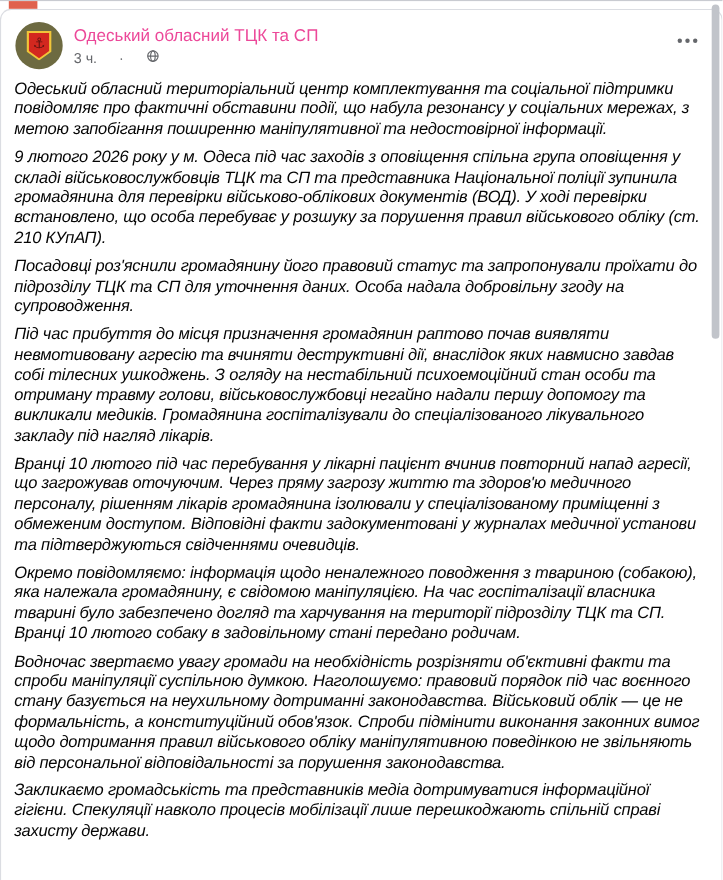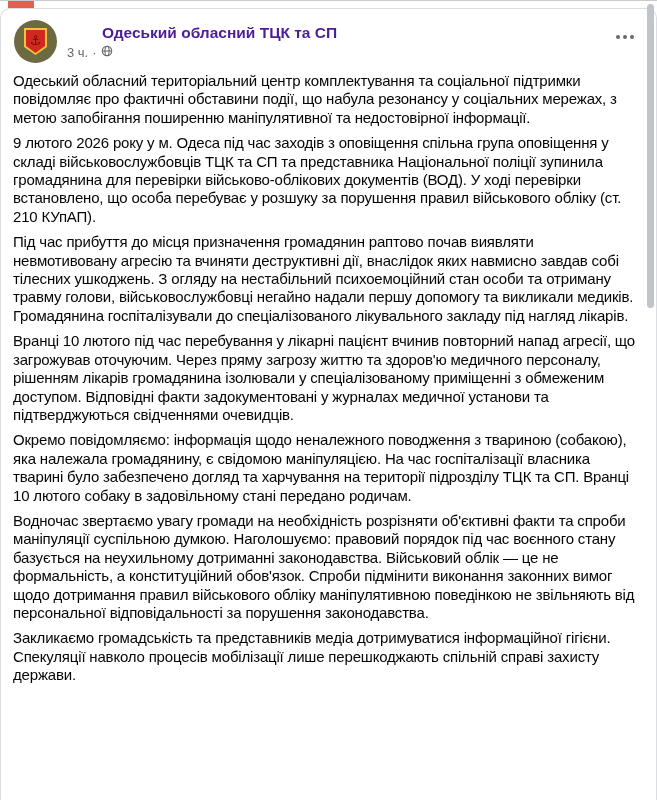--- a/index.html
+++ b/index.html
@@ -80,33 +80,32 @@
     transform: translateY(-1px);
   }
   .hmeta {
     margin-left: 10px;
     flex: 1 1 auto;
     padding-top: 3px;
     min-width: 0;
   }
   .page-name {
     font-size: 15.5px;
-    font-weight: bold;
-    color: #4c1d95;
+    font-weight: normal;
+    color: #ec4899;
     cursor: pointer;
     line-height: 19px;
-    margin-left: 35px;
   }
   .meta-row {
     margin-top: 3px;
     font-size: 13px;
     color: #65676b;
     display: flex;
     align-items: center;
-    gap: 4px;
+    gap: 20px;
     line-height: 15px;
   }
   .meta-row .ts { cursor: pointer; }
   .menu {
     position: absolute;
     right: 18px;
     top: 18px;
     display: flex;
     gap: 3px;
     padding: 8px 4px;
@@ -120,20 +119,21 @@
   }
   .body-text {
     padding: 9px 16px 0 12px;
     font-size: 15px;
     line-height: 18.4px;
     letter-spacing: -0.18px;
     color: #050505;
   }
   .body-text p {
     margin: 0 0 7px 0;
+    font-style: italic;
   }
   .scrollbar-thumb {
     position: absolute;
     right: 3px;
     top: 3px;
     width: 7px;
     height: 304px;
     background: #c1c4ca;
     border-radius: 4px;
     z-index: 5;
@@ -177,20 +177,21 @@
       <div class="menu">
         <span class="d"></span>
         <span class="d"></span>
         <span class="d"></span>
       </div>
     </div>
 
     <div class="body-text">
       <p>Одеський обласний територіальний центр комплектування та соціальної підтримки повідомляє про фактичні обставини події, що набула резонансу у соціальних мережах, з метою запобігання поширенню маніпулятивної та недостовірної інформації.</p>
       <p>9 лютого 2026 року у м. Одеса під час заходів з оповіщення спільна група оповіщення у складі військовослужбовців ТЦК та СП та представника Національної поліції зупинила громадянина для перевірки військово-облікових документів (ВОД). У ході перевірки встановлено, що особа перебуває у розшуку за порушення правил військового обліку (ст. 210 КУпАП).</p>
+      <p>Посадовці роз'яснили громадянину його правовий статус та запропонували проїхати до підрозділу ТЦК та СП для уточнення даних. Особа надала добровільну згоду на супроводження.</p>
       <p>Під час прибуття до місця призначення громадянин раптово почав виявляти невмотивовану агресію та вчиняти деструктивні дії, внаслідок яких навмисно завдав собі тілесних ушкоджень. З огляду на нестабільний психоемоційний стан особи та отриману травму голови, військовослужбовці негайно надали першу допомогу та викликали медиків. Громадянина госпіталізували до спеціалізованого лікувального закладу під нагляд лікарів.</p>
       <p>Вранці 10 лютого під час перебування у лікарні пацієнт вчинив повторний напад агресії, що загрожував оточуючим. Через пряму загрозу життю та здоров'ю медичного персоналу, рішенням лікарів громадянина ізолювали у спеціалізованому приміщенні з обмеженим доступом. Відповідні факти задокументовані у журналах медичної установи та підтверджуються свідченнями очевидців.</p>
       <p>Окремо повідомляємо: інформація щодо неналежного поводження з твариною (собакою), яка належала громадянину, є свідомою маніпуляцією. На час госпіталізації власника тварині було забезпечено догляд та харчування на території підрозділу ТЦК та СП. Вранці 10 лютого собаку в задовільному стані передано родичам.</p>
       <p>Водночас звертаємо увагу громади на необхідність розрізняти об'єктивні факти та спроби маніпуляції суспільною думкою. Наголошуємо: правовий порядок під час воєнного стану базується на неухильному дотриманні законодавства. Військовий облік — це не формальність, а конституційний обов'язок. Спроби підмінити виконання законних вимог щодо дотримання правил військового обліку маніпулятивною поведінкою не звільняють від персональної відповідальності за порушення законодавства.</p>
       <p>Закликаємо громадськість та представників медіа дотримуватися інформаційної гігієни. Спекуляції навколо процесів мобілізації лише перешкоджають спільній справі захисту держави.</p>
     </div>
 
   </div>
 
   <div class="scrollbar-thumb"></div>

